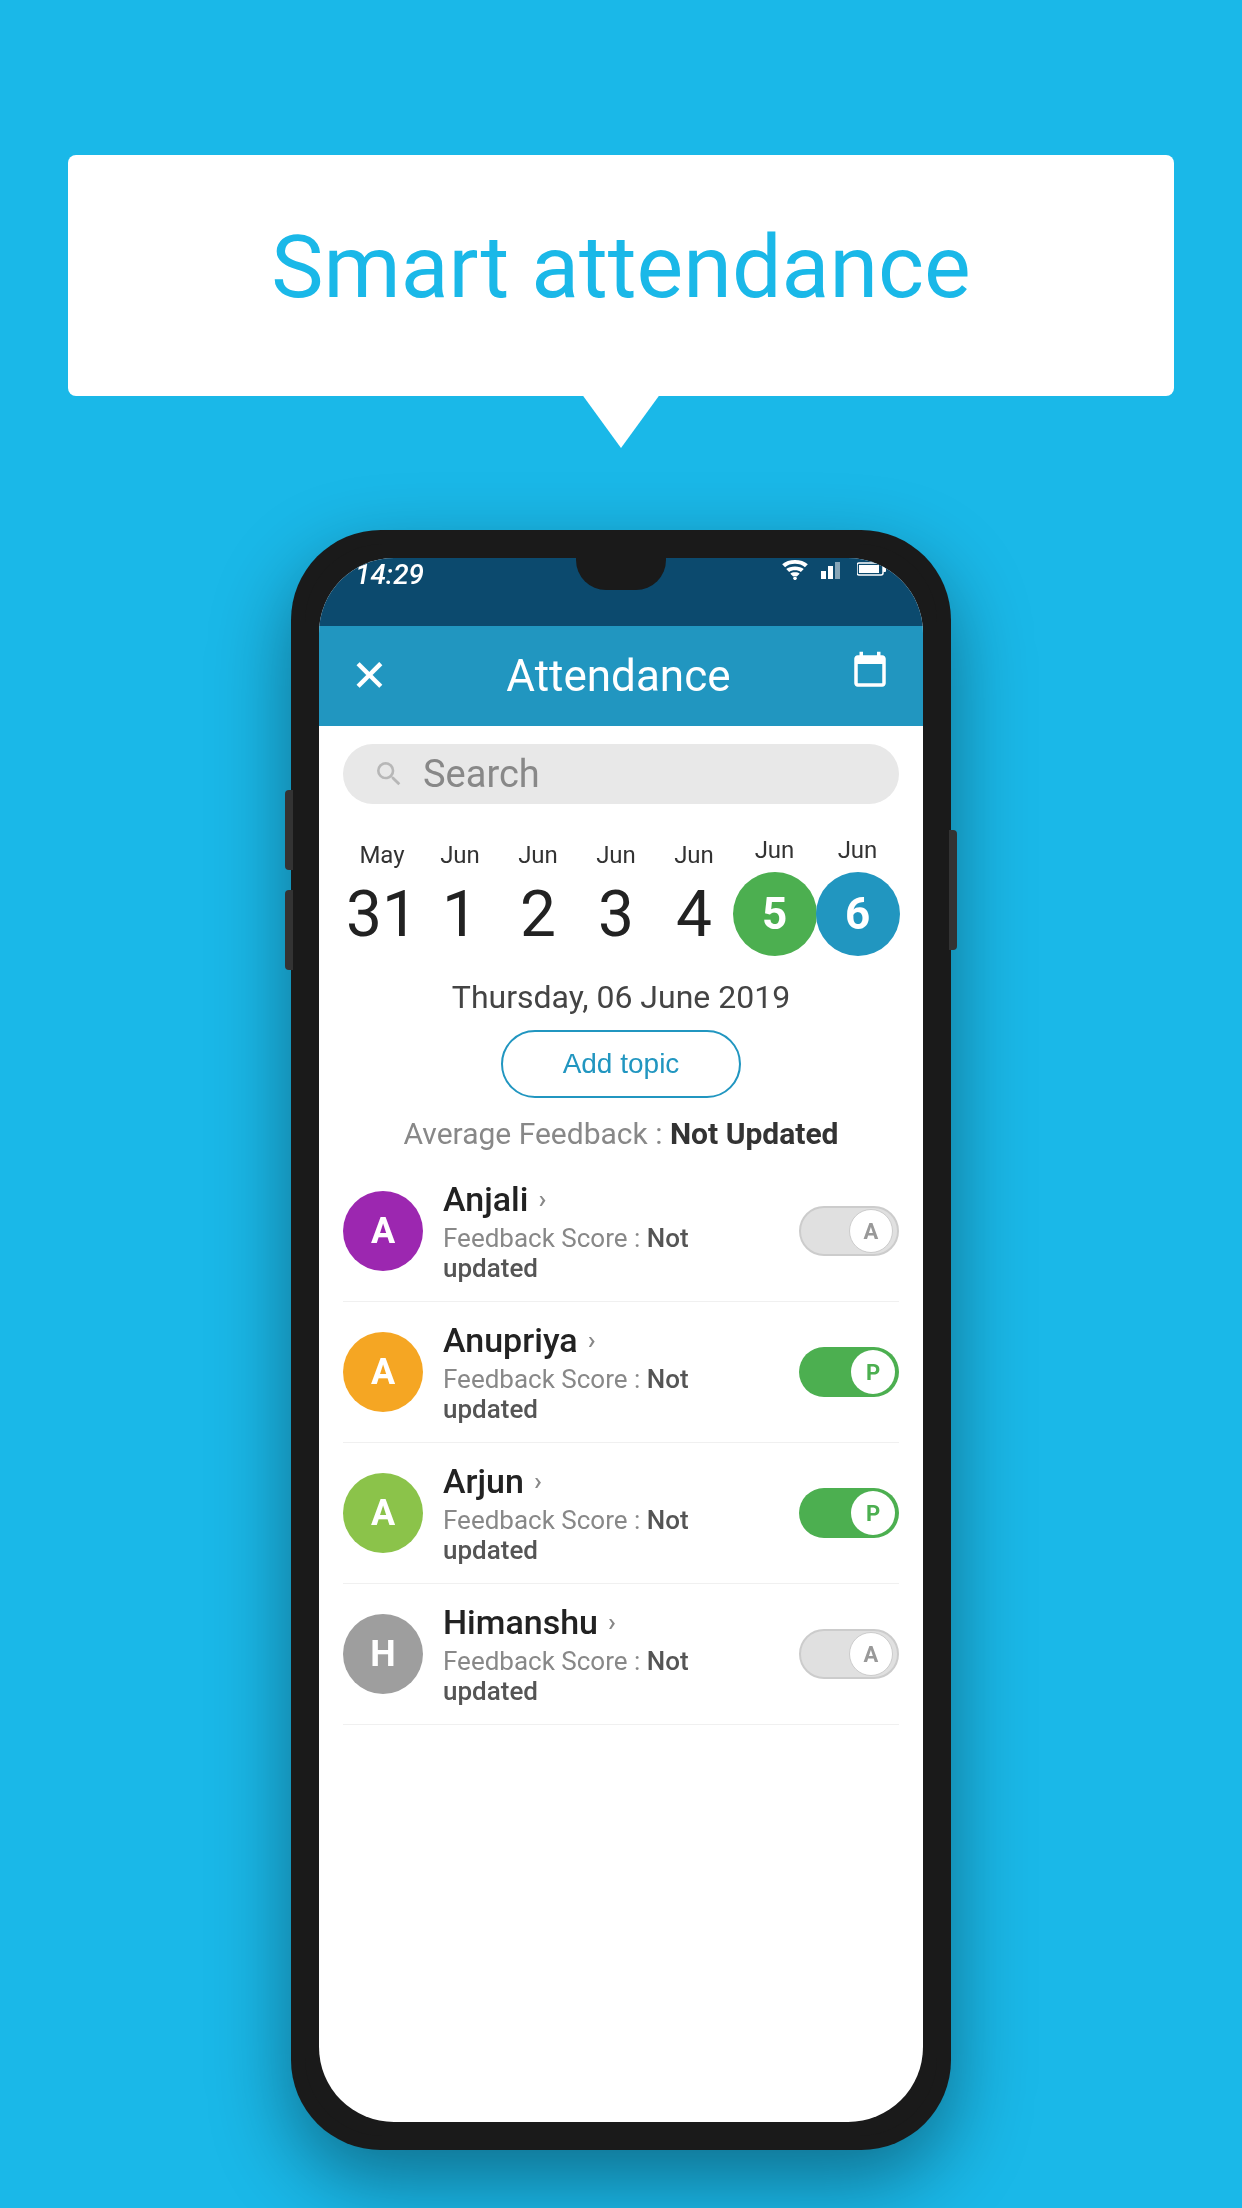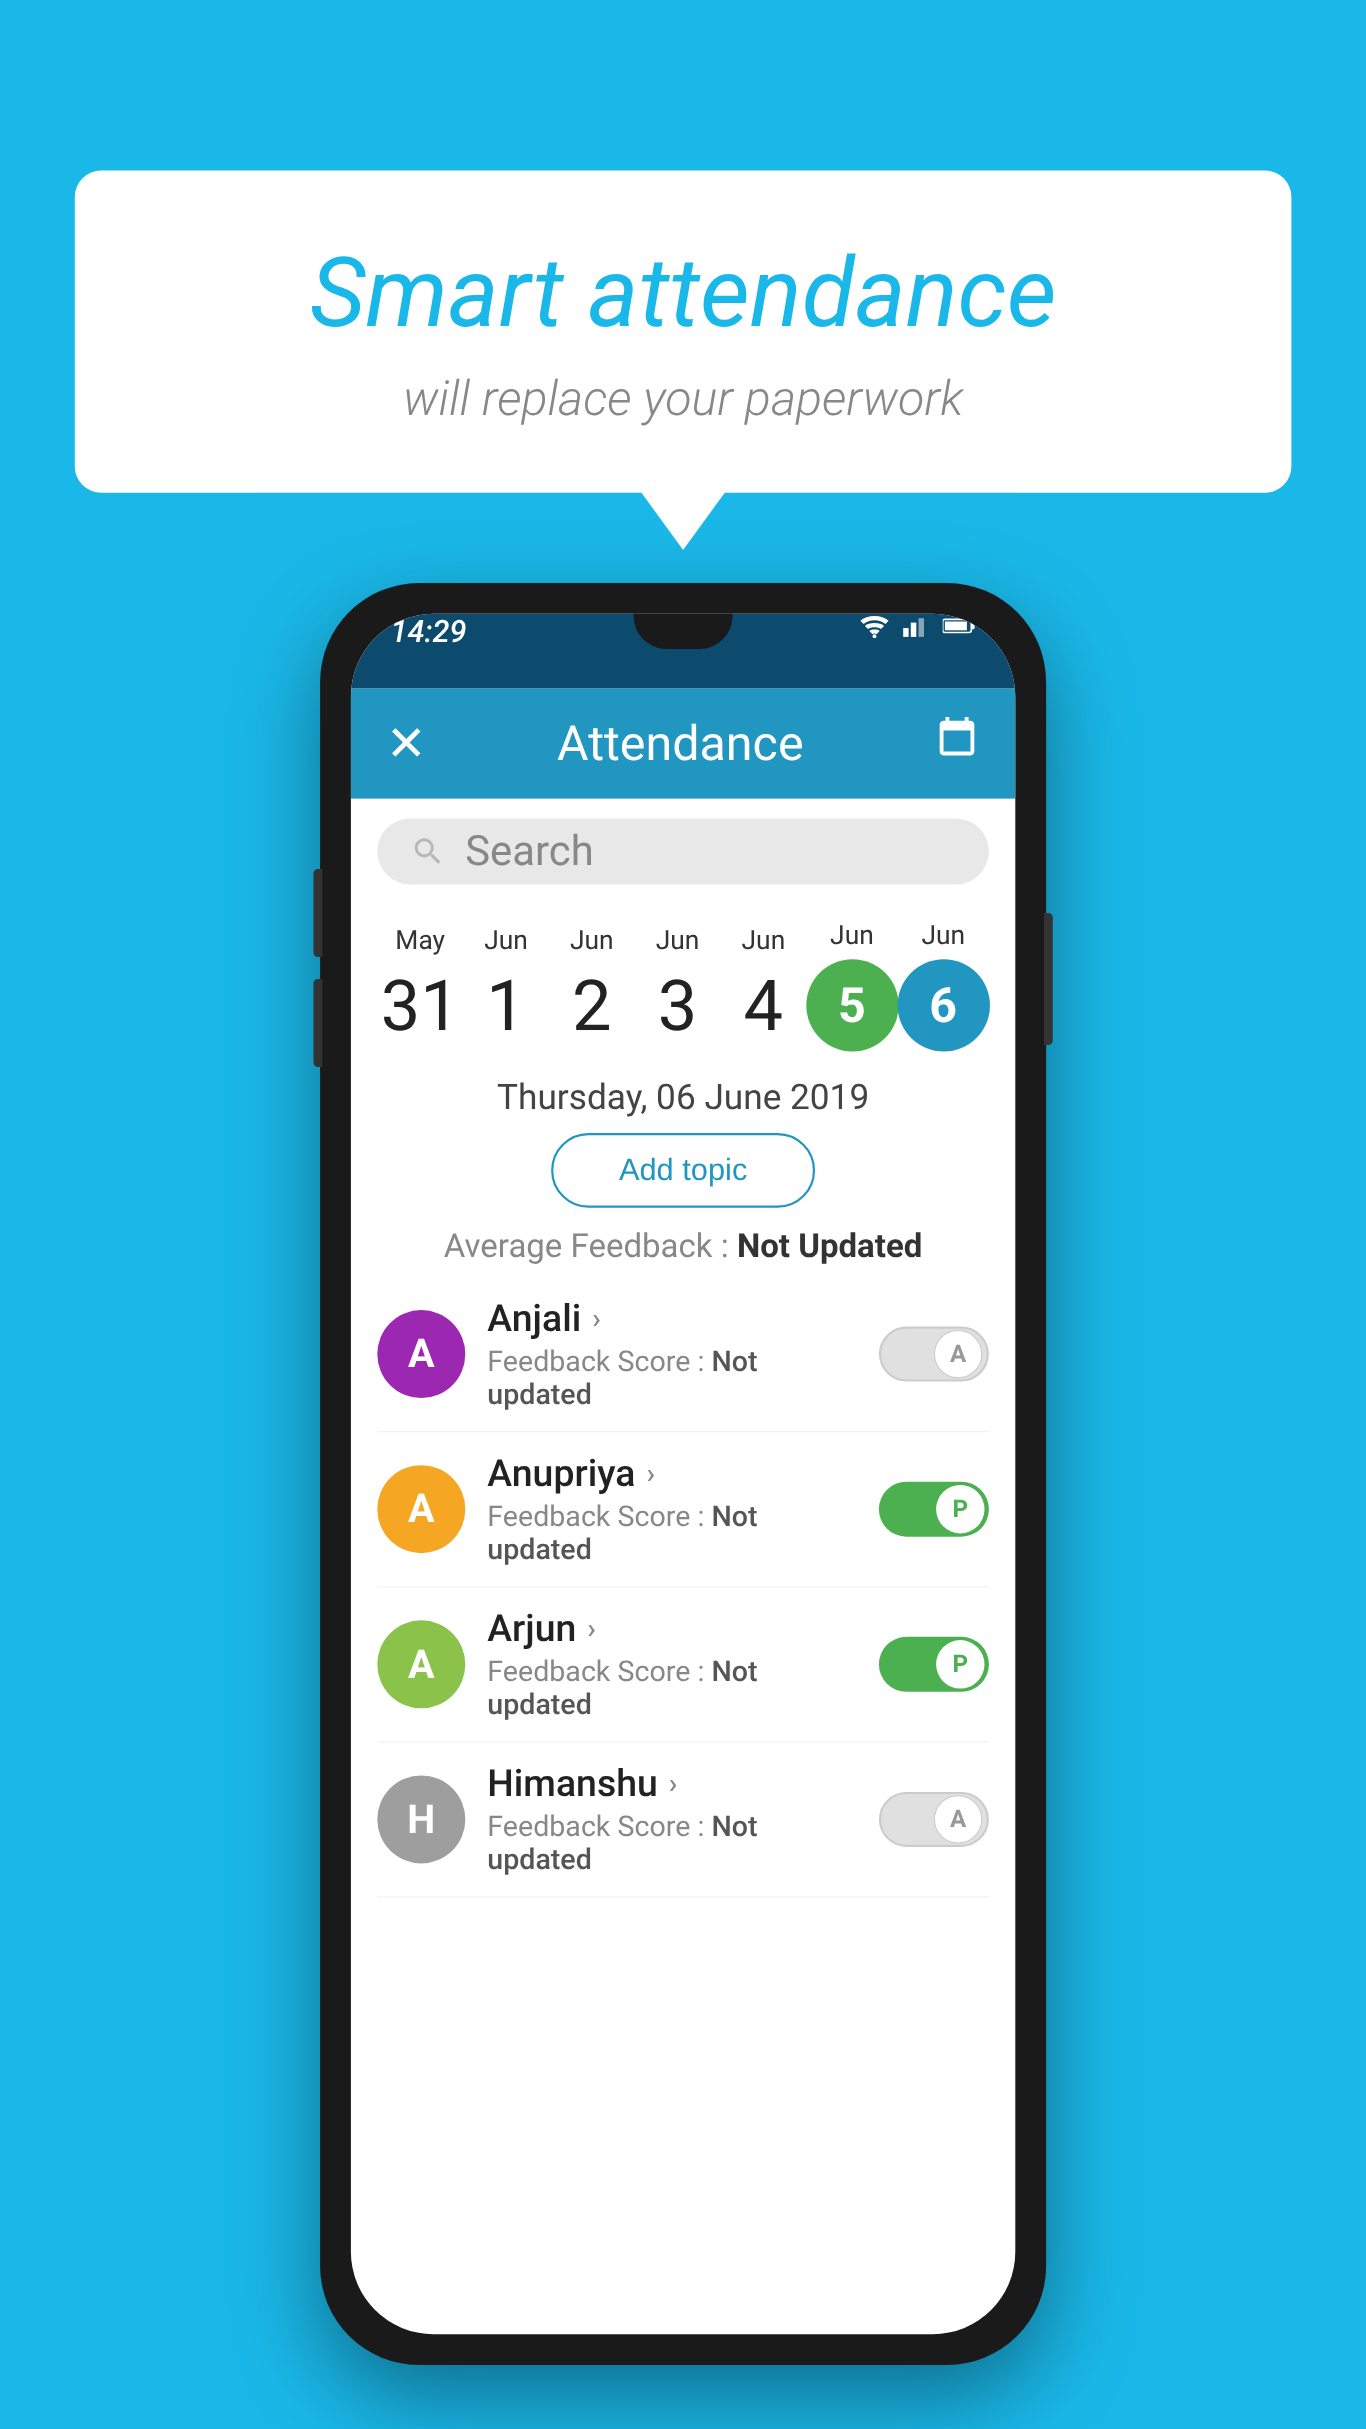--- a/index.html
+++ b/index.html
@@ -16,25 +16,24 @@
     
     .speech-bubble-container {
       position: absolute;
       top: 155px;
       left: 68px;
       right: 68px;
     }
 
     .speech-bubble {
       background: white;
-      border-radius: 24px;
+      border-radius: 8px;
       padding: 60px 99px;
       text-align: center;
       position: relative;
-      font-style: italic;
     }
 
     .speech-bubble::after {
       content: '';
       position: absolute;
       bottom: -52px;
       left: 50%;
       transform: translateX(-50%);
       width: 0;
       height: 0;
@@ -405,21 +404,20 @@
     }
   </style>
 </head>
 <body>
 
 <div style="position:absolute;inset:0;background:#1ab8e8;"></div>
 
 <div class="speech-bubble-container">
   <div class="speech-bubble">
     <div class="bubble-title">Smart attendance</div>
-    <div class="bubble-subtitle">will replace your paperwork</div>
   </div>
 </div>
 
 <div class="phone-container">
   <div class="phone-outer">
 
     <div class="phone-button-vol"></div>
     <div class="phone-button-vol2"></div>
     <div class="phone-button-power"></div>
 

